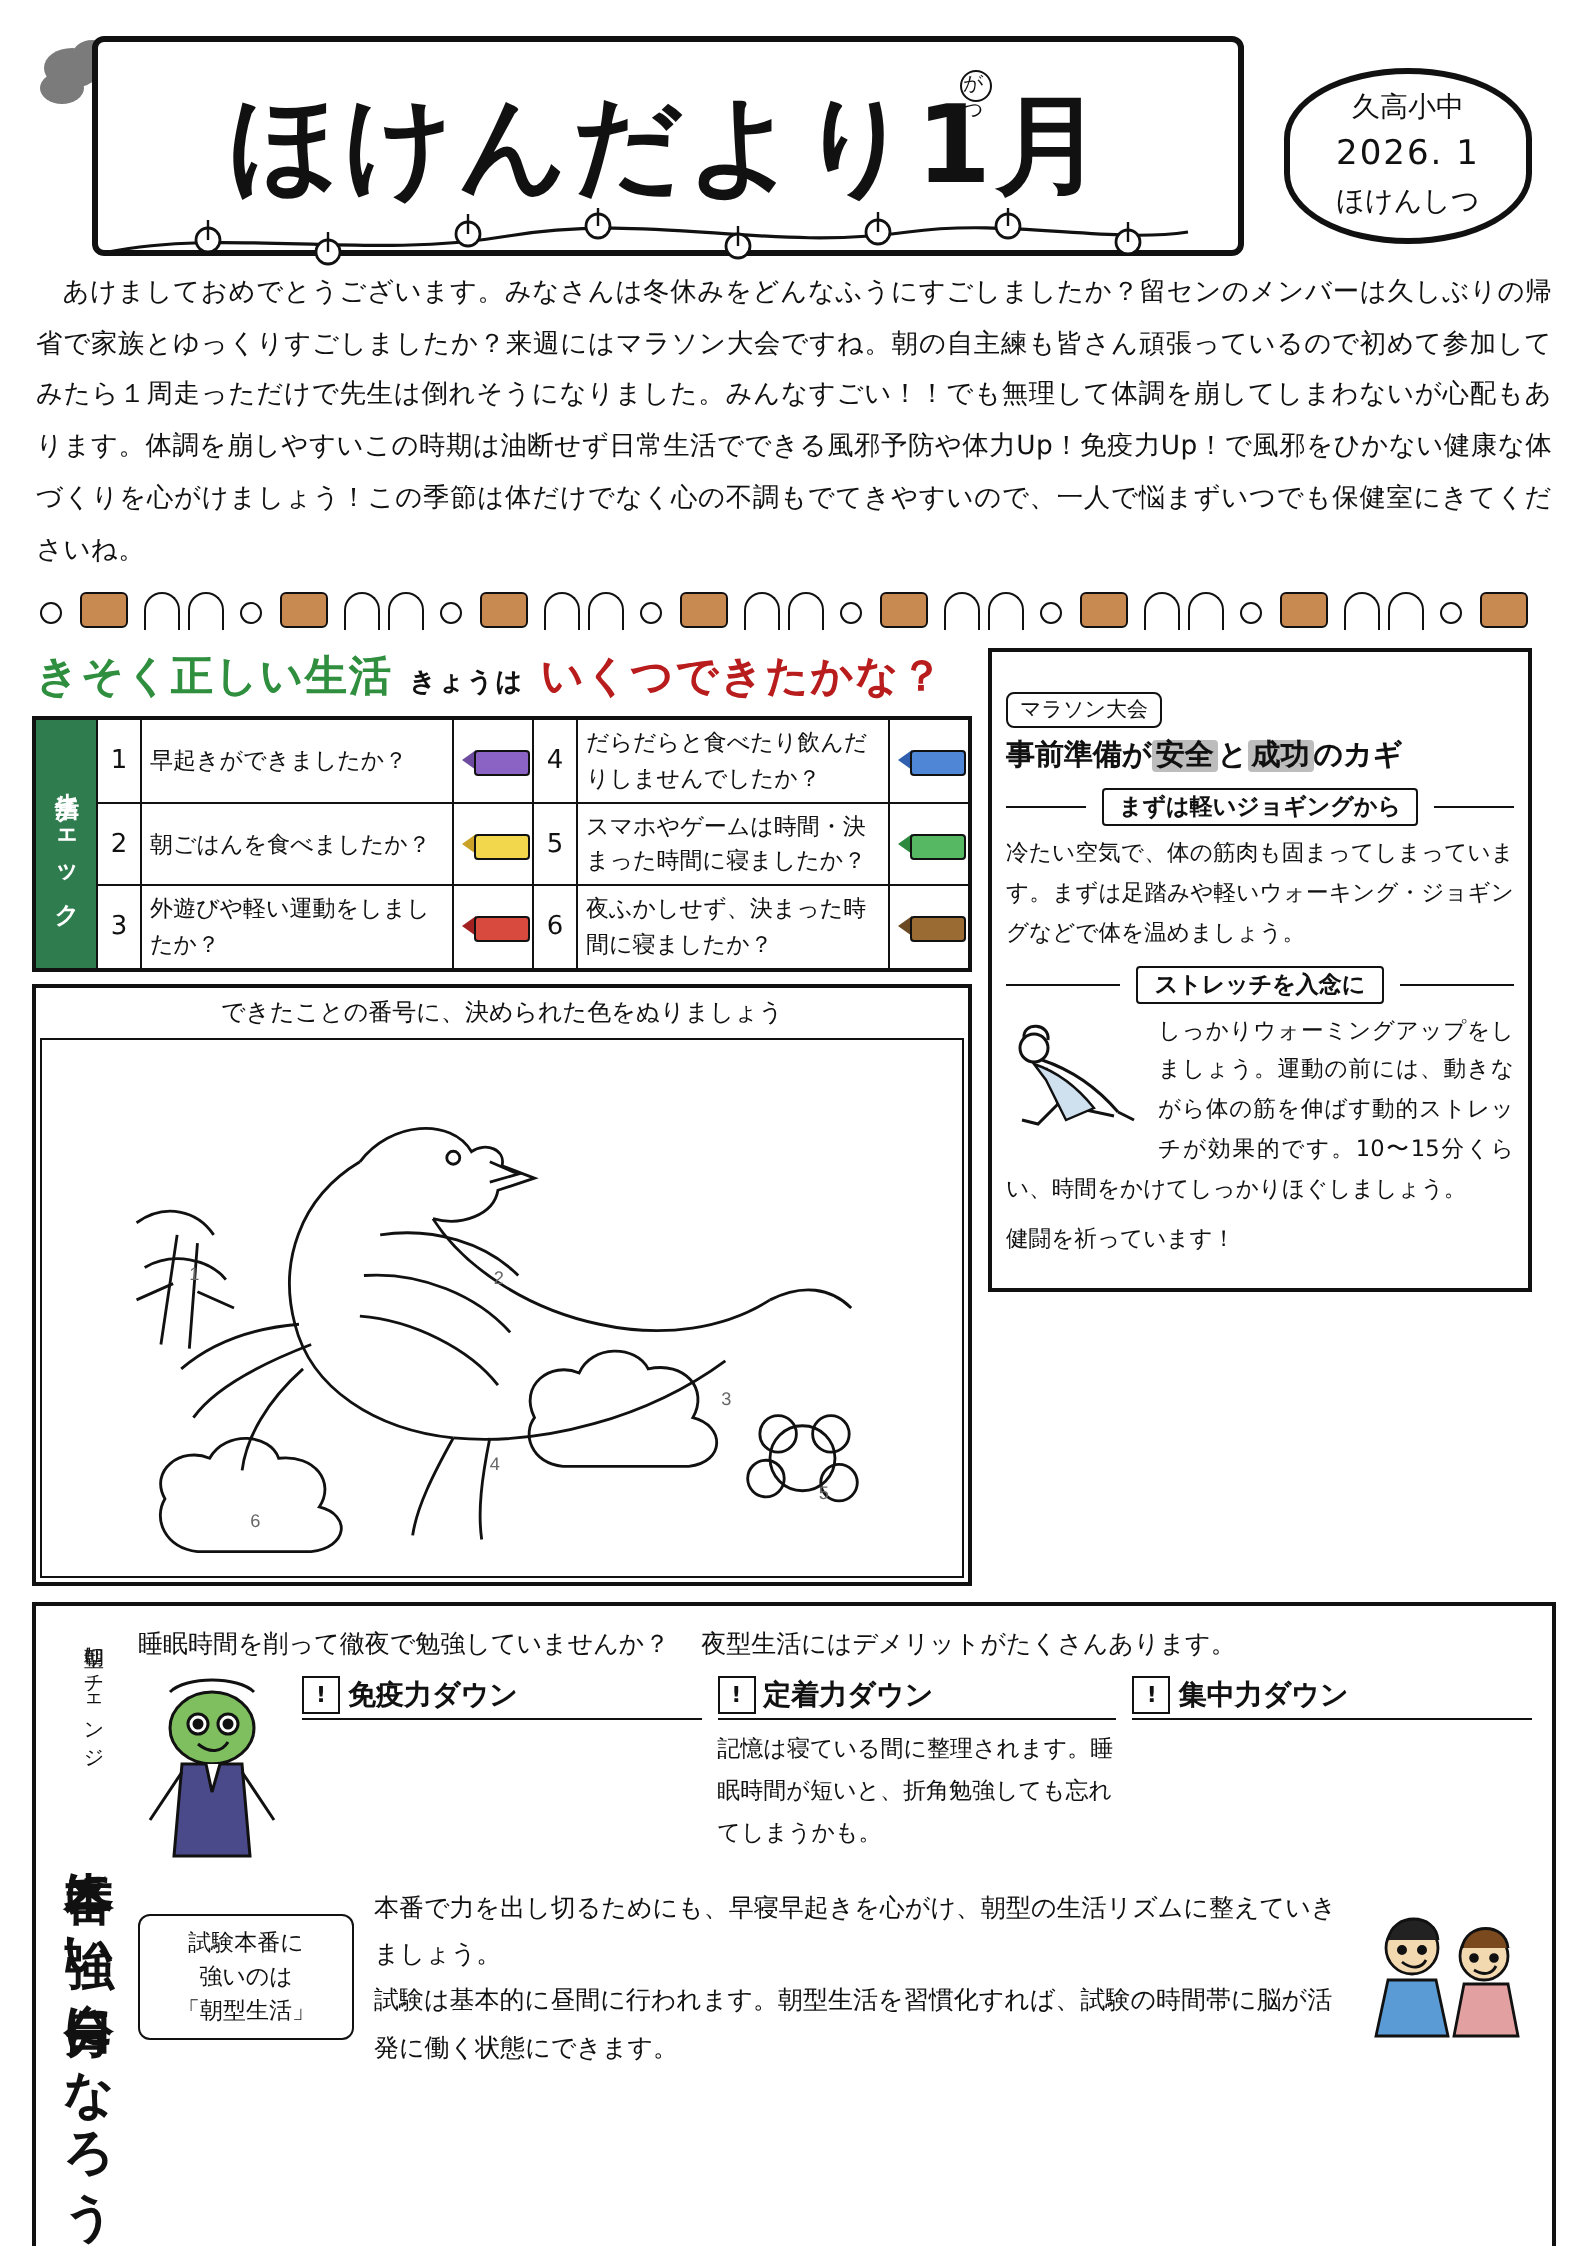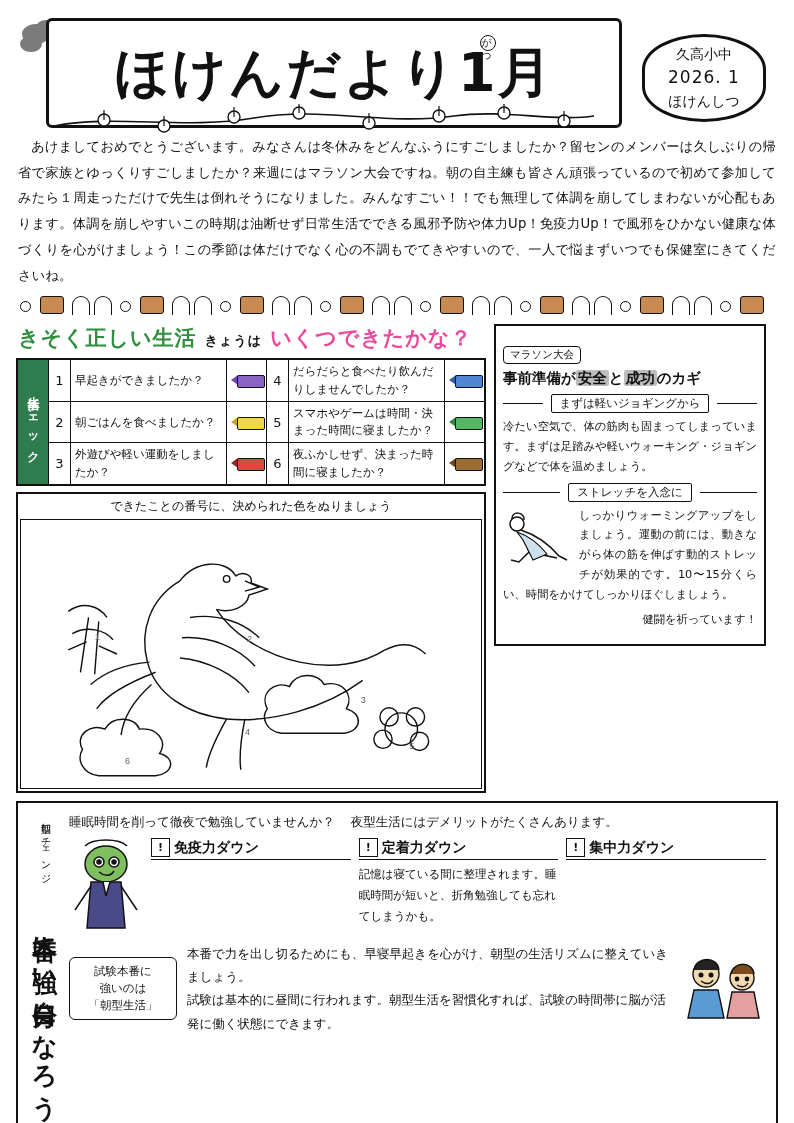--- a/index.html
+++ b/index.html
@@ -57,21 +57,21 @@
   .dv-circ{width:9px;height:9px;border:1.4px solid #111;border-radius:50%;margin-top:5px;}
 
   
   .main{display:flex;gap:8px;align-items:flex-start;}
   .col-left{width:470px;}
   .col-right{width:272px;}
 
   .sec-title{font-size:21px;font-weight:bold;letter-spacing:1px;margin:0 0 6px 2px;}
   .sec-title .g{color:#2f8f3e;}
   .sec-title .sm{font-size:13px;}
-  .sec-title .b{color:#ec4899;}
+  .sec-title .b{color:#b91c1c;}
 
   
   .check-wrap{display:flex;border:2px solid #111;background:#fff;}
   .check-label{
     width:30px;background:#2f7d4f;color:#fff;font-size:12px;font-weight:bold;
     display:flex;align-items:center;justify-content:center;text-align:center;
     writing-mode:vertical-rl;letter-spacing:3px;padding:2px 0;
   }
   .check-grid{flex:1;display:grid;grid-template-columns:22px 1fr 40px 22px 1fr 40px;}
   .check-grid>div{border-left:1px solid #111;border-bottom:1px solid #111;box-sizing:border-box;padding:3px 4px;font-size:11.5px;display:flex;align-items:center;}
@@ -92,21 +92,21 @@
   .mbox{border:2px solid #111;background:#fff;padding:18px 7px 8px;position:relative;}
   .mbox-tag{
     display:inline-block;border:1.5px solid #111;border-radius:4px;font-size:10.5px;
     padding:1px 6px;background:#fff;position:relative;top:-1px;
   }
   .mbox-head{font-size:14.5px;font-weight:bold;margin:4px 0 6px;line-height:1.3;}
   .hl{background:#bdbdbd;padding:0 2px;border-radius:2px;}
   .mbox p{font-size:11.3px;line-height:1.75;margin:0 0 6px;text-align:justify;}
   .sub-band{
     display:flex;align-items:center;justify-content:center;gap:8px;
-    font-size:11.5px;font-weight:normal;margin:6px 0 4px;
+    font-size:11.5px;font-weight:bold;margin:6px 0 4px;
   }
   .sub-band .bar{flex:1;height:1px;background:#111;}
   .sub-band .lab{border:1px solid #111;padding:1px 8px;border-radius:2px;}
 
   
   .bottom{
     margin-top:8px;border:2px solid #111;background:#fff;position:relative;
     padding:8px 10px 10px 10px;display:flex;gap:6px;
   }
   .vert-title{
@@ -355,21 +355,21 @@
               <circle cx="14" cy="16" r="7"></circle>
               <path d="M9 11 C 8 3, 22 3, 21 12"></path>
               <path d="M18 22 C 30 26, 44 34, 56 48"></path>
               <path d="M20 26 L 26 44 L 54 50"></path>
               <path d="M26 44 L 16 54 L 8 52"></path>
               <path d="M56 48 L 64 52"></path>
             </g>
             <path d="M14 24 C 26 28, 36 36, 44 46 L 30 52 L 20 32 Z" fill="#cfe0ef" stroke="#111" stroke-width="1.2"></path>
           </svg>
           <p>しっかりウォーミングアップをしましょう。運動の前には、動きながら体の筋を伸ばす動的ストレッチが効果的です。10〜15分くらい、時間をかけてしっかりほぐしましょう。</p>
-          <p style="text-align:right;clear:both;">健闘を祈っています！</p>
+          <p style="clear:both;">健闘を祈っています！</p>
         </div>
       </div>
     </div>
   </div>
 
   <div class="bottom">
     <div style="display:flex;flex-direction:column;align-items:center;">
       <div class="vert-sub">朝型にチェンジ</div>
       <div class="vert-title">本番に強い自分になろう</div>
     </div>

